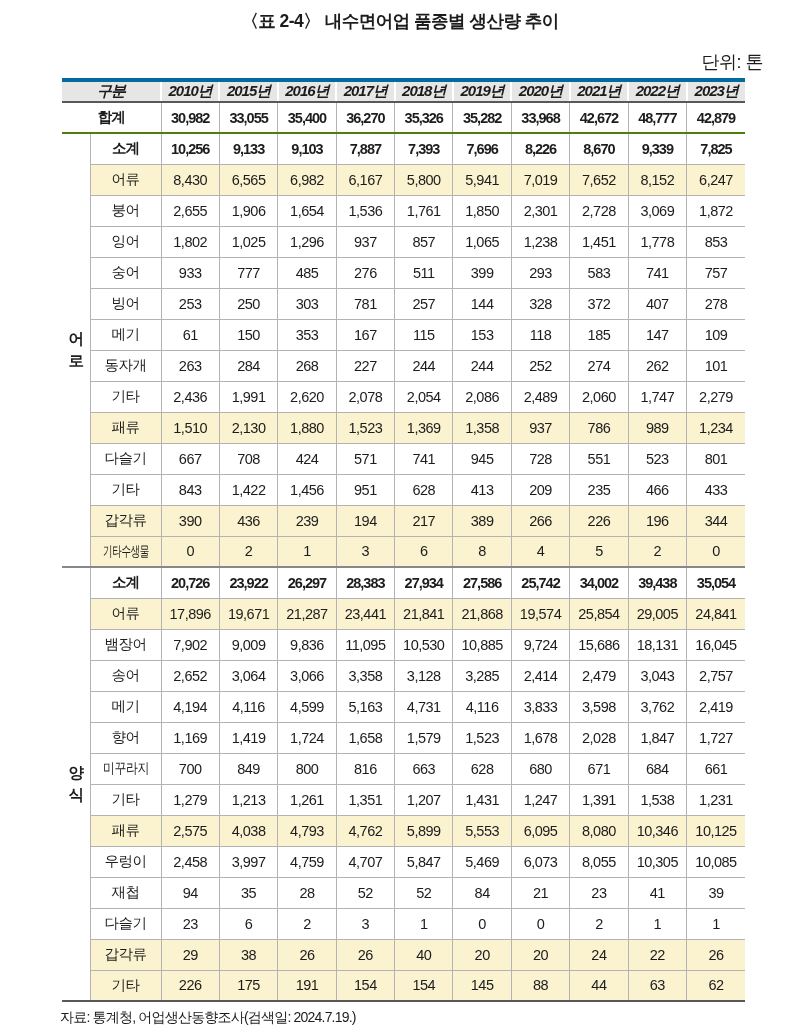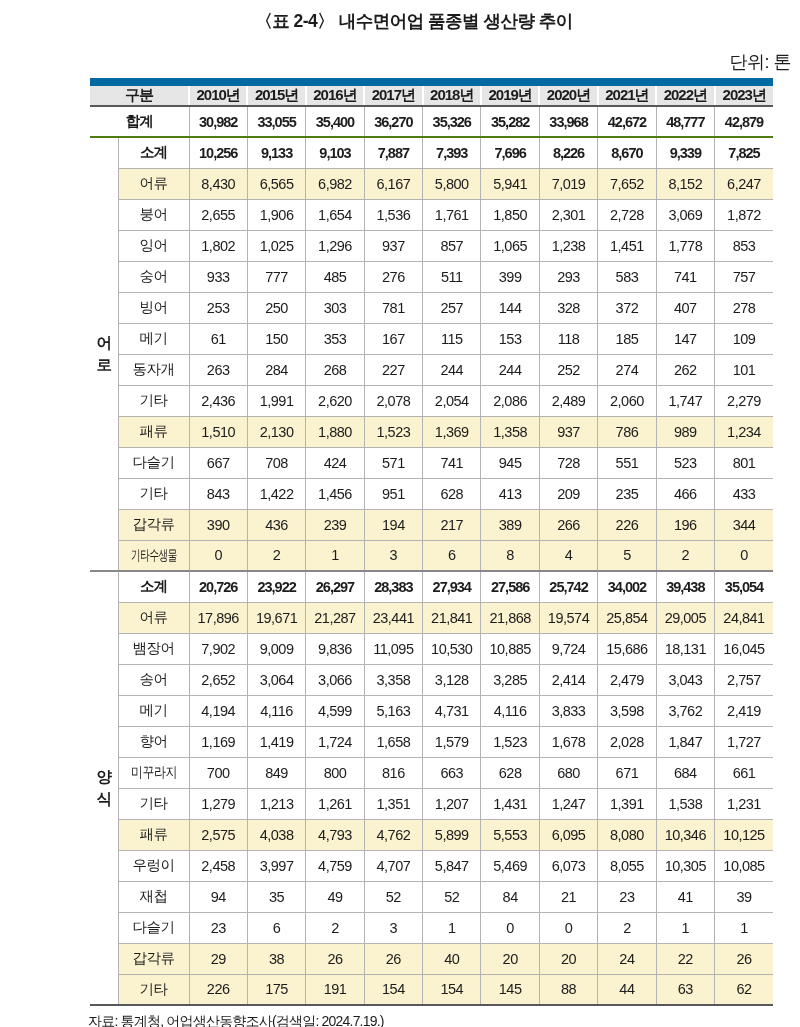--- a/index.html
+++ b/index.html
@@ -4,21 +4,21 @@
 <style>
   * { box-sizing: border-box; }
   html, body {
     margin: 0; padding: 0;
     width: 800px; height: 1027px;
     background: #ffffff;
     font-family: "Liberation Sans", sans-serif;
     color: #1c1c1c;
     overflow: hidden;
   }
-  .page { width: 800px; height: 1027px; position: relative; padding-left: 28px; }
+  .page { width: 800px; height: 1027px; position: relative; }
 
   .title {
     text-align: center;
     font-size: 17.5px;
     font-weight: bold;
     padding-top: 9px;
     letter-spacing: -0.5px;
   }
   .unit {
     width: 763px;
@@ -34,29 +34,30 @@
     table-layout: fixed;
     margin-left: 62px;
     width: 683px;
   }
   col.c-group { width: 28px; }
   col.c-label { width: 71px; }
   col.c-year  { width: 58.4px; }
 
   thead th {
     background: #e6e6e6;
-    border-top: 8px solid #0369a1;
+    border-top: 4px solid #0369a1;
     border-bottom: 2px solid #57585a;
     border-left: 2px solid #ffffff;
     font-size: 15px;
     font-weight: bold;
     height: 16px;
     padding: 0;
     text-align: center;
     letter-spacing: -1px;
+    font-style: italic;
   }
   thead th.first { border-left: none; }
 
   tbody td {
     border: 1px solid #b3b3b3;
     height: 31px;
     padding: 0;
     text-align: center;
     font-size: 14.5px;
     letter-spacing: -0.5px;
@@ -466,21 +467,21 @@
           <td>5,469</td>
           <td>6,073</td>
           <td>8,055</td>
           <td>10,305</td>
           <td class="vlast">10,085</td>
         </tr>
         <tr>
           <td><span class="sq">재첩</span></td>
           <td>94</td>
           <td>35</td>
-          <td>49</td>
+          <td>28</td>
           <td>52</td>
           <td>52</td>
           <td>84</td>
           <td>21</td>
           <td>23</td>
           <td>41</td>
           <td class="vlast">39</td>
         </tr>
         <tr>
           <td><span class="sq">다슬기</span></td>

